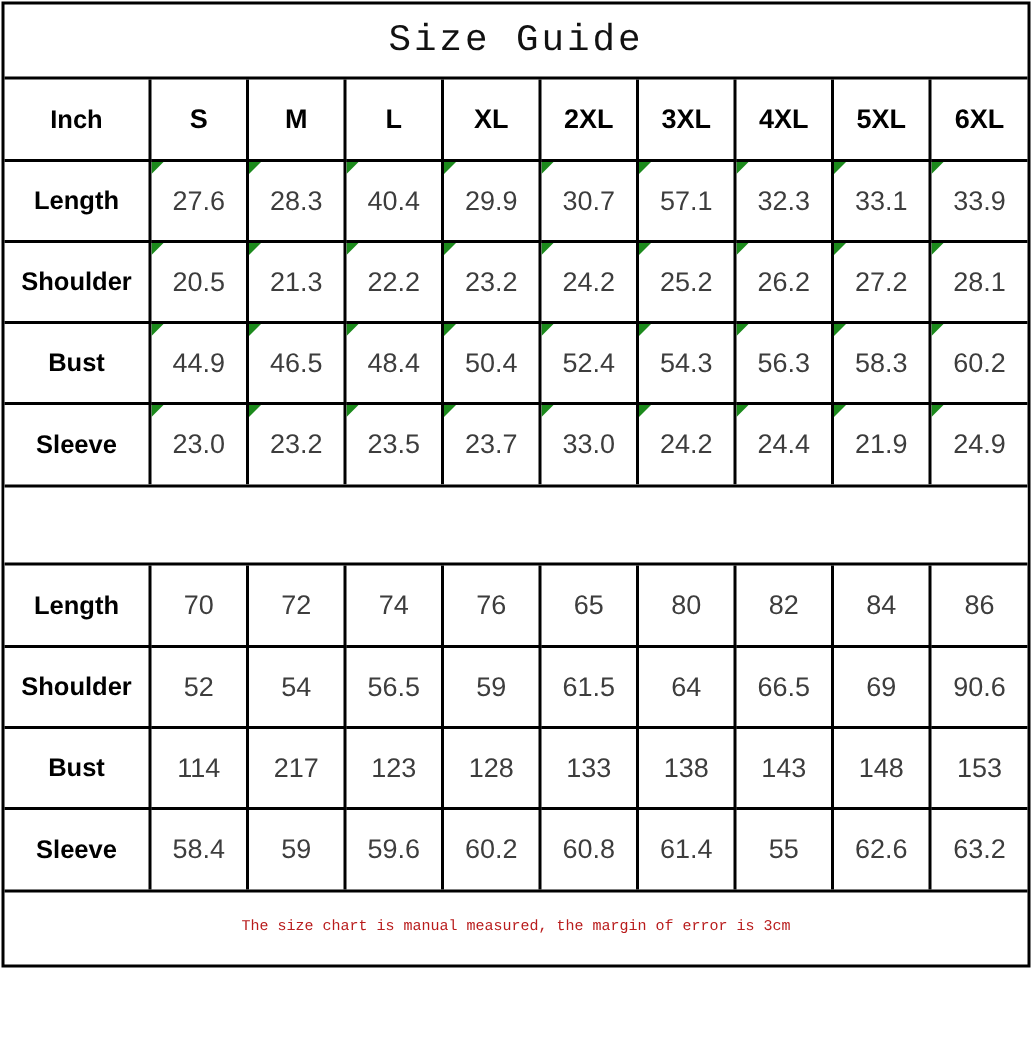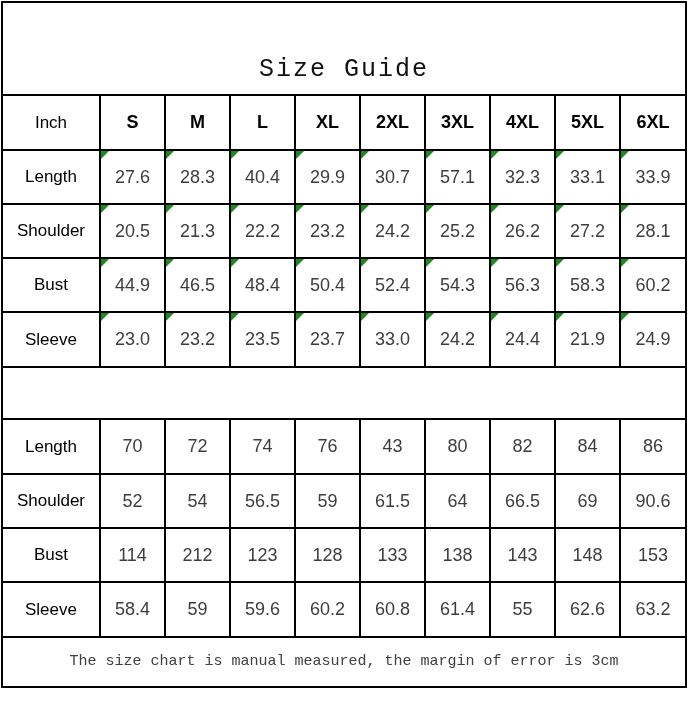--- a/index.html
+++ b/index.html
@@ -12,56 +12,56 @@
     position:absolute; top:1px; left:1px;
     width:682px;
     border:2px solid #000;
     background:#fff;
   }
   .title-row {
     height:48px; line-height:48px;
     text-align:center;
     border-bottom:2px solid #000;
     font-family:"Liberation Mono","DejaVu Sans Mono",monospace;
-    font-size:25px; letter-spacing:2px; color:#111;margin-top:43px;
+    font-size:25px; letter-spacing:2px; color:#111;
   }
   table {
     border-collapse:collapse;
     border-style:hidden;          
     table-layout:fixed;
     width:100%;
   }
   col.label-col { width:97px; }
   col.size-col  { width:65px; }
   tr { height:54px; }
   th, td {
     border:2px solid #000;
     text-align:center; vertical-align:middle;
     padding:0; overflow:hidden;
   }
-  th.lbl  { font-weight:normal; font-size:17px; color:#000;border-radius:11px; }
+  th.lbl  { font-weight:bold; font-size:17px; color:#000;border-radius:11px; }
   th.szh  { font-weight:bold; font-size:18px; color:#000; }
   td.val  { font-size:18px; font-weight:400; color:#3d3d3d; position:relative; }
   .corner {
     position:absolute; top:0; left:0; width:0; height:0;
     border-top:8px solid #1c8a1c;
     border-right:8px solid transparent;
   }
   .gap-row {
     height:50px;
     border-top:2px solid #000;
     border-bottom:2px solid #000;
     background:#fff;
   }
   .footer-row {
     height:48px; line-height:48px;
     border-top:2px solid #000;
     text-align:center;
     font-family:"Liberation Mono","DejaVu Sans Mono",monospace;
-    font-size:15px; color:#404040; white-space:nowrap;
+    font-size:10px; color:#b91c1c; white-space:nowrap;
   }
 </style>
 </head>
 <body>
 
 <div class="sheet">
 
   <div class="title-row">Size Guide</div>
 
   <table>
@@ -156,42 +156,42 @@
         <col class="size-col">
         <col class="size-col">
     </colgroup>
     <tbody>
     <tr>
       <th class="lbl">Length</th>
       <td class="val">70</td>
       <td class="val">72</td>
       <td class="val">74</td>
       <td class="val">76</td>
-      <td class="val">43</td>
+      <td class="val">65</td>
       <td class="val">80</td>
       <td class="val">82</td>
       <td class="val">84</td>
       <td class="val">86</td>
     </tr>
     <tr>
       <th class="lbl">Shoulder</th>
       <td class="val">52</td>
       <td class="val">54</td>
       <td class="val">56.5</td>
       <td class="val">59</td>
       <td class="val">61.5</td>
       <td class="val">64</td>
       <td class="val">66.5</td>
       <td class="val">69</td>
       <td class="val">90.6</td>
     </tr>
     <tr>
       <th class="lbl">Bust</th>
       <td class="val">114</td>
-      <td class="val">212</td>
+      <td class="val">217</td>
       <td class="val">123</td>
       <td class="val">128</td>
       <td class="val">133</td>
       <td class="val">138</td>
       <td class="val">143</td>
       <td class="val">148</td>
       <td class="val">153</td>
     </tr>
     <tr>
       <th class="lbl">Sleeve</th>

